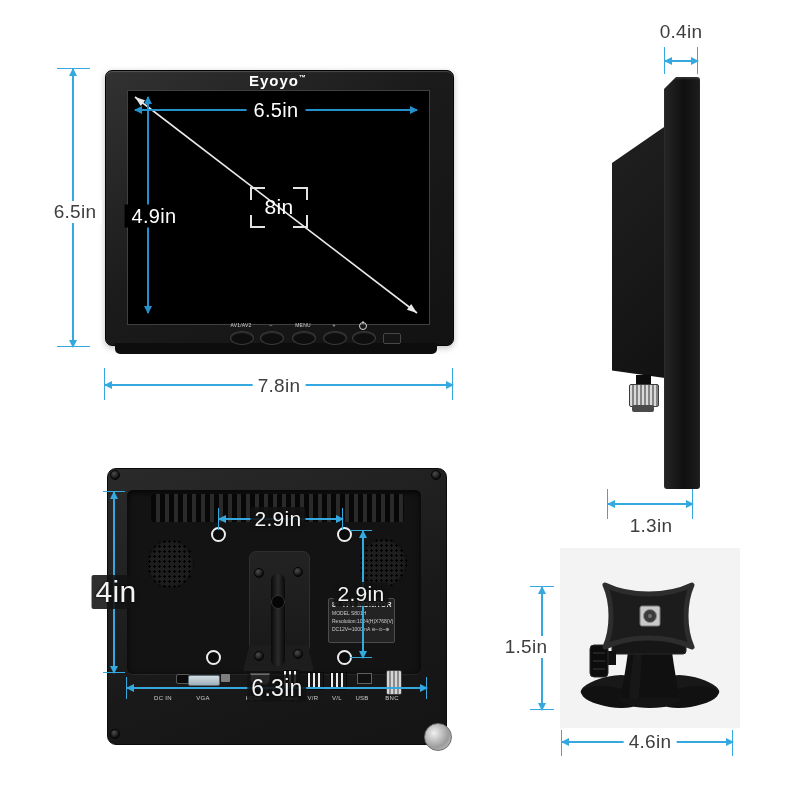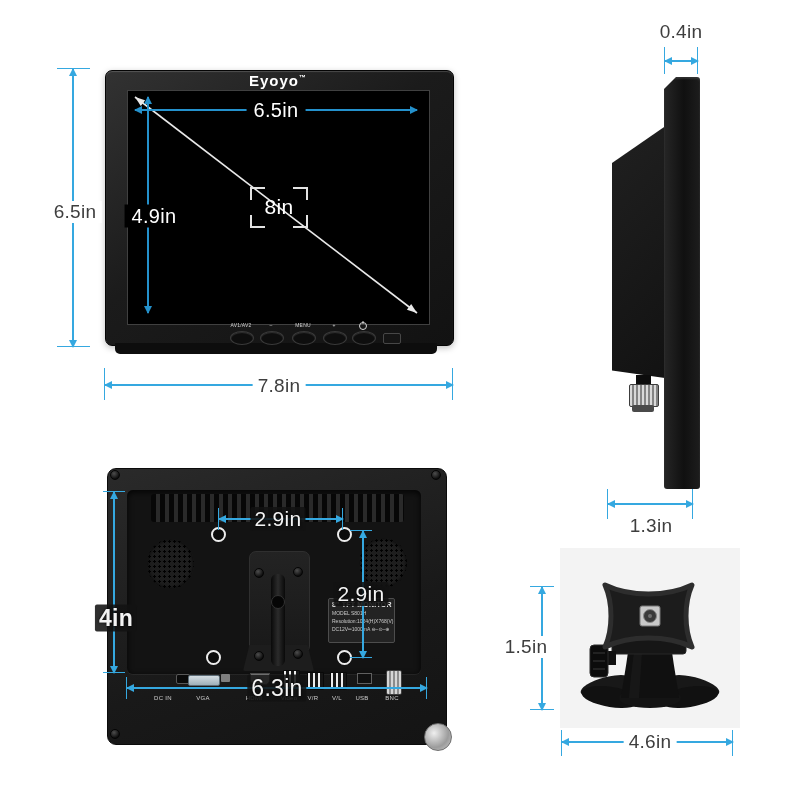--- a/index.html
+++ b/index.html
@@ -204,21 +204,21 @@
   <div class="lbl lbl-dark" style="left:278px;top:519px;font-size:21px;">2.9in</div>
 
   <div class="tickh" style="left:350px;top:530px;width:22px;z-index:6;"></div>
   <div class="tickh" style="left:350px;top:657px;width:22px;z-index:6;"></div>
   <div class="dv" style="left:362px;top:531px;height:127px;z-index:6;"></div>
   <div class="lbl lbl-dark" style="left:361px;top:594px;font-size:21px;">2.9in</div>
 
   <div class="tickh" style="left:103px;top:491px;width:22px;z-index:6;"></div>
   <div class="tickh" style="left:103px;top:672px;width:22px;z-index:6;"></div>
   <div class="dv" style="left:113px;top:492px;height:181px;z-index:6;"></div>
-  <div class="lbl lbl-dark" style="left:116px;top:618px;font-size:23px;font-weight:bold;">4in</div>
+  <div class="lbl lbl-dark" style="left:116px;top:592px;font-size:30px;">4in</div>
 
   <div class="abs" style="left:176px;top:674px;width:12px;height:8px;background:#0a0a0a;border:1px solid #585858;border-radius:2px;"></div>
   <div class="abs" style="left:188px;top:675px;width:30px;height:9px;background:linear-gradient(180deg,#d4dde3,#9fb0ba);border:1px solid #5d6d78;border-radius:2px;"></div>
   <div class="abs" style="left:221px;top:674px;width:9px;height:8px;background:#7e7e7e;border-radius:1px;"></div>
   <div class="abs" style="left:250px;top:673px;width:18px;height:10px;background:#b5b5b5;border:1px solid #4c4c4c;border-radius:0 0 5px 5px;"></div>
   <div class="stripe-conn" style="left:283px;top:670px;width:15px;height:17px;"></div>
   <div class="stripe-conn" style="left:307px;top:672px;width:15px;height:16px;"></div>
   <div class="stripe-conn" style="left:330px;top:672px;width:15px;height:16px;"></div>
   <div class="abs" style="left:357px;top:673px;width:13px;height:9px;background:#101010;border:1px solid #606060;"></div>
   <div class="abs" style="left:386px;top:670px;width:14px;height:23px;background:repeating-linear-gradient(90deg,#d6d6d6 0 2px,#8c8c8c 2px 4px);border:1px solid #3e3e3e;border-radius:2px;"></div>

